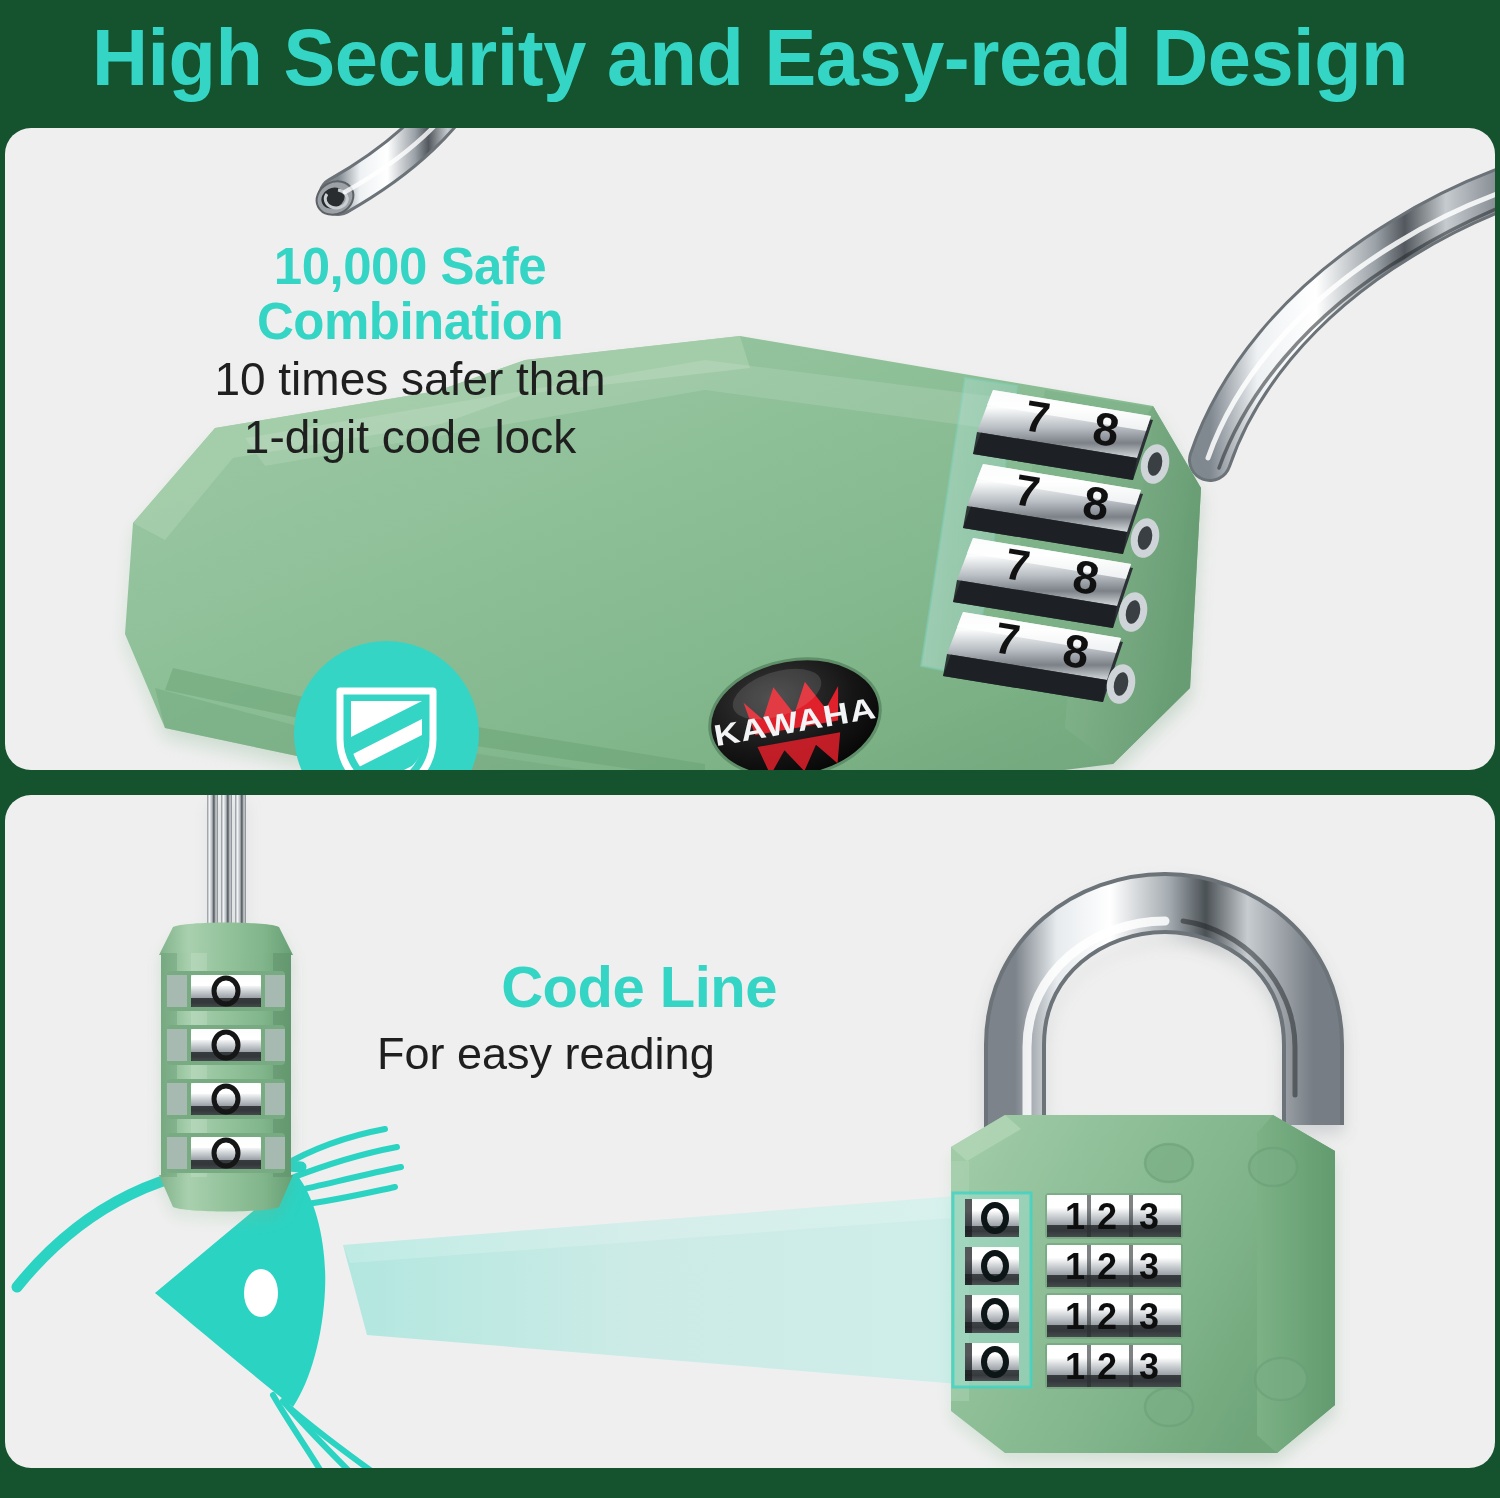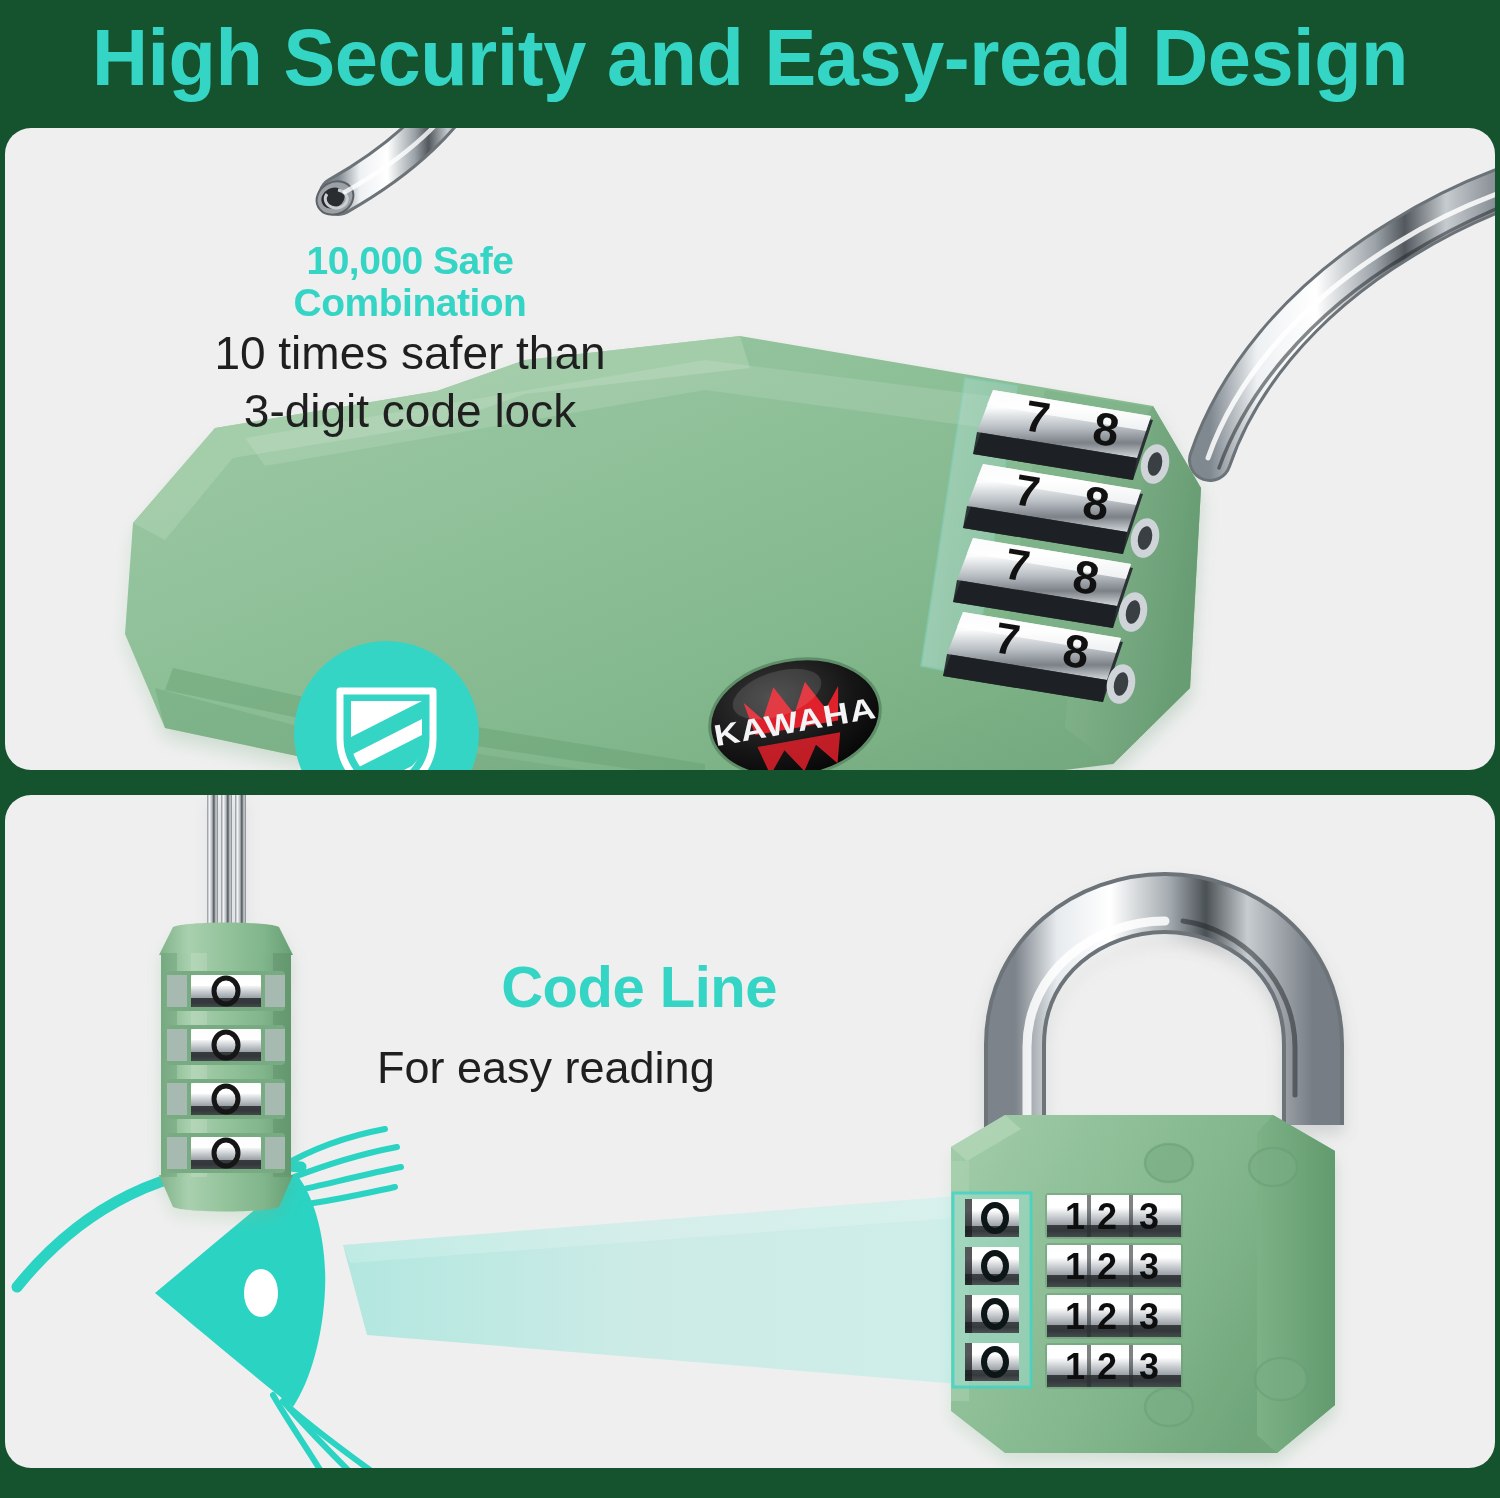--- a/index.html
+++ b/index.html
@@ -31,41 +31,41 @@
     background:#EFEFEF;
     border-radius:26px;
     overflow:hidden;
   }
   #panel-top    { left:5px;  top:128px;  width:1490px; height:642px; }
   #panel-bottom { left:5px;  top:795px;  width:1490px; height:673px; }
 
   
   .tp-text { position:absolute; left:170px; top:112px; width:470px; text-align:center; }
   .tp-title {
-    color:#35D5C6; font-weight:bold; font-size:39px; line-height:1.07;
+    color:#35D5C6; font-weight:bold; font-size:51px; line-height:1.07;
     letter-spacing:-0.5px;
   }
   .tp-sub {
     margin-top:2px; color:#1f1f1f; font-size:46px; line-height:1.25;
     font-weight:300;
   }
 
   
   .shield-badge {
     position:absolute; left:289px; top:513px; width:185px; height:185px;
   }
 
   
   .bp-text { position:absolute; left:372px; top:162px; width:400px; }
   .bp-title {
     color:#35D5C6; font-weight:bold; font-size:58px; line-height:1.05;
     letter-spacing:-0.5px;
     text-align:right;
   }
-  .bp-sub { margin-top:24px; color:#1f1f1f; font-size:45px; font-weight:300; }
+  .bp-sub { margin-top:10px; color:#1f1f1f; font-size:45px; font-weight:300; }
 
   
   .stage { position:absolute; left:0; top:0; width:100%; height:100%; }
   .stage svg { display:block; width:100%; height:100%; }
 </style>
 </head>
 <body>
 
 <div id="root">
 
@@ -253,21 +253,21 @@
       </svg>
     </div>
 
     <div class="tp-text">
       <div class="tp-title">
         <div>10,000 Safe</div>
         <div>Combination</div>
       </div>
       <div class="tp-sub">
         <div>10 times safer than</div>
-        <div>3-digit code lock</div>
+        <div>1-digit code lock</div>
       </div>
     </div>
 
     <div class="shield-badge">
       <svg viewBox="0 0 185 185" aria-hidden="true">
         <circle cx="92.5" cy="92.5" r="92.5" fill="#35D5C6"></circle>
         <g fill="none" stroke="#ffffff" stroke-width="7" stroke-linejoin="round">
           <path d="M 46 50 L 139 50 L 139 98 C 139 128 118 146 92.5 158
                    C 67 146 46 128 46 98 Z"></path>
         </g>

